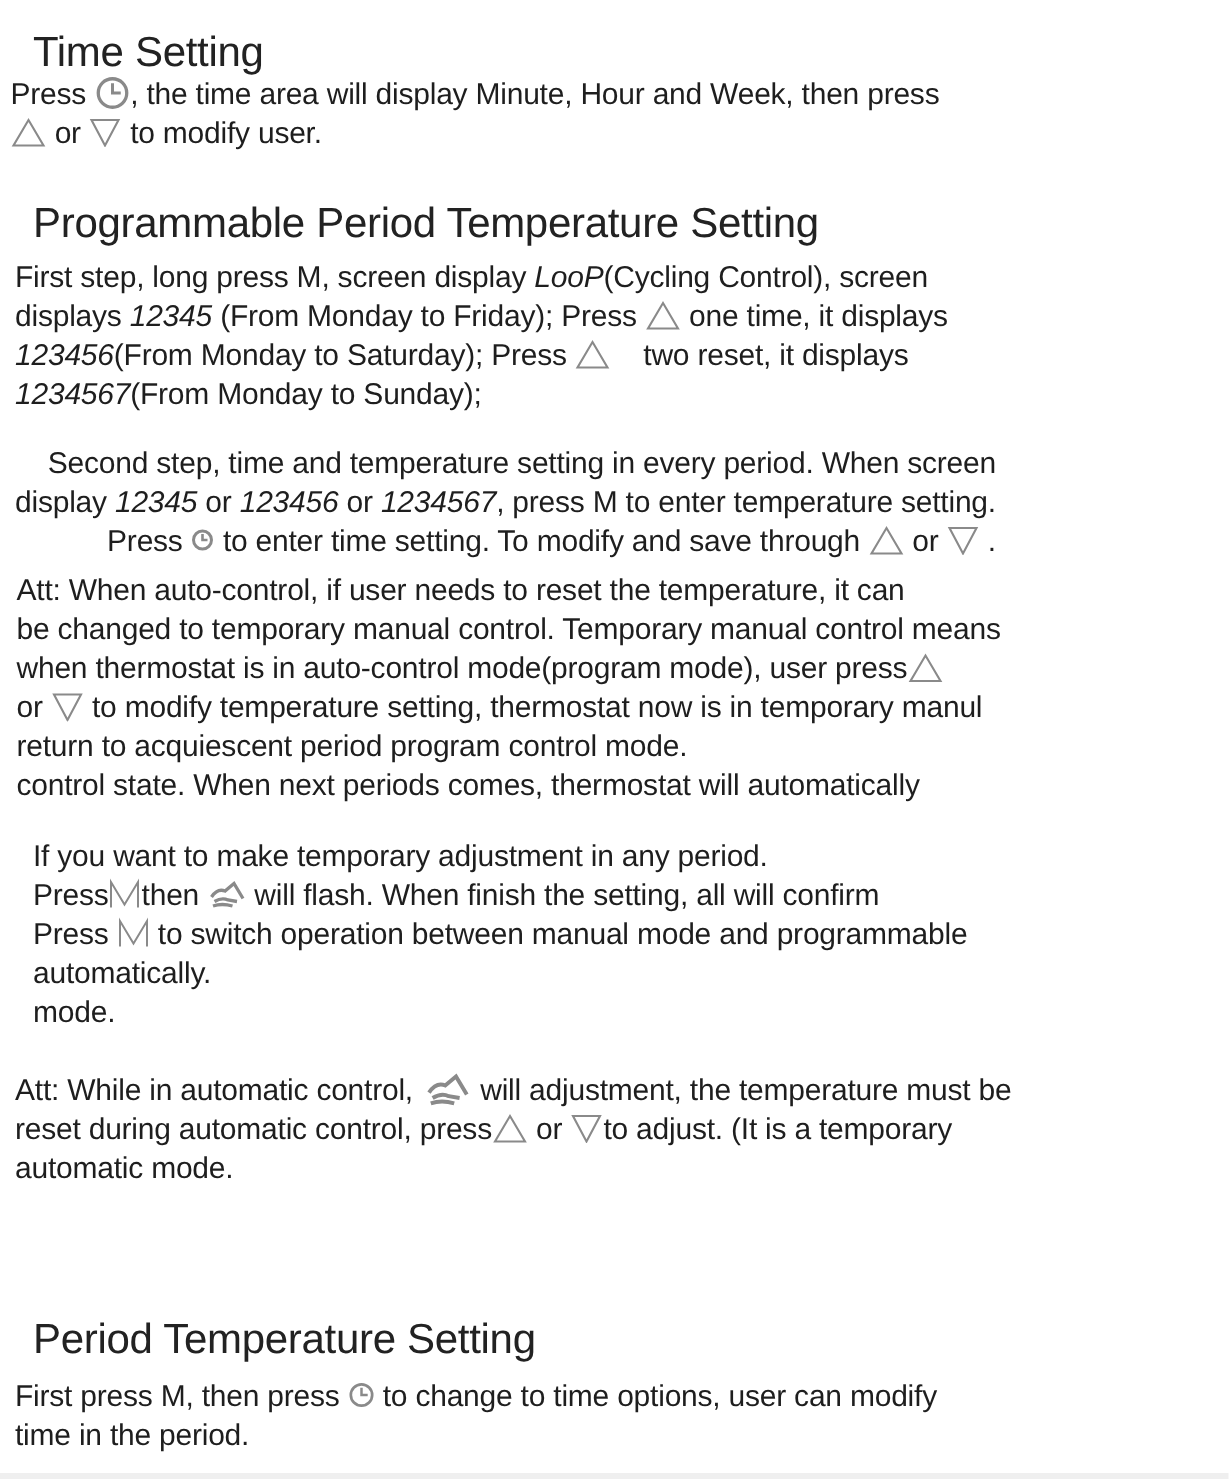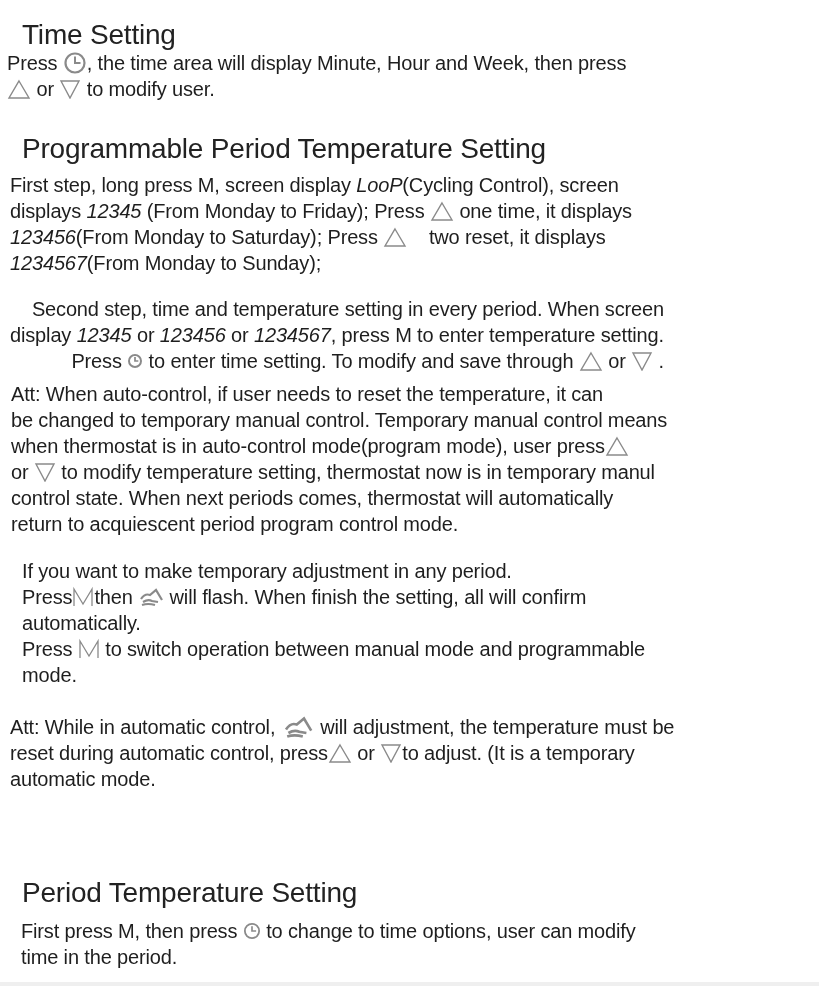--- a/index.html
+++ b/index.html
@@ -89,60 +89,60 @@
     <span class="line">Att: When auto-control, if user needs to reset the temperature, it can</span>
     <span class="line">be changed to temporary manual control. Temporary manual control means</span>
     <span class="line"><span>when thermostat is in auto-control mode(program mode), user press</span><span class="ic tri"><svg width="24" height="20" viewBox="0 0 24 20">
             <path d="M12 2 L22 19 L2 19 Z" fill="none" stroke="#8a8a8a" stroke-width="1.4"></path>
           </svg></span></span>
     <span class="line"><span>or</span>
       <span class="ic tri"><svg width="22" height="20" viewBox="0 0 22 20">
             <path d="M2 2 L20 2 L11 19 Z" fill="none" stroke="#8a8a8a" stroke-width="1.4"></path>
           </svg></span>
       <span>to modify temperature setting, thermostat now is in temporary manul</span></span>
+    <span class="line">return to acquiescent period program control mode.</span>
     <span class="line">control state. When next periods comes, thermostat will automatically</span>
-    <span class="line">return to acquiescent period program control mode.</span>
   </div>
 
   <div class="para" style="left:22px; top:558px;">
     <span class="line">If you want to make temporary adjustment in any period.</span>
     <span class="line"><span>Press</span><span class="ic m"><svg width="22" height="22" viewBox="0 0 22 22">
             <path d="M2 20V3L11 18L20 3V20" fill="none" stroke="#8a8a8a" stroke-width="1.3"></path>
           </svg></span><span>then</span>
       <span class="ic hand"><svg width="26" height="20" viewBox="0 0 26 20">
             <path d="M3 12 Q7 6 12 8 L18 3 L24 13 M5 15 Q10 12 14 14 L20 15 M4 18 Q10 16 17 18" fill="none" stroke="#8a8a8a" stroke-width="2.2"></path>
           </svg></span>
       <span>will flash. When finish the setting, all will confirm</span></span>
-    <span class="line">automatically.</span>
     <span class="line"><span>Press</span>
       <span class="ic m"><svg width="22" height="22" viewBox="0 0 22 22">
             <path d="M2 20V3L11 18L20 3V20" fill="none" stroke="#8a8a8a" stroke-width="1.3"></path>
           </svg></span>
       <span>to switch operation between manual mode and programmable</span></span>
+    <span class="line">automatically.</span>
     <span class="line">mode.</span>
   </div>
 
   <div class="para" style="left:10px; top:714px;">
     <span class="line"><span>Att: While in automatic control,</span>
       <span class="ic hand"><svg width="34" height="24" viewBox="0 0 26 20">
             <path d="M3 12 Q7 6 12 8 L18 3 L24 13 M5 15 Q10 12 14 14 L20 15 M4 18 Q10 16 17 18" fill="none" stroke="#8a8a8a" stroke-width="2.2"></path>
           </svg></span>
       <span>will adjustment, the temperature must be</span></span>
     <span class="line"><span>reset during automatic control, press</span><span class="ic tri"><svg width="24" height="20" viewBox="0 0 24 20">
             <path d="M12 2 L22 19 L2 19 Z" fill="none" stroke="#8a8a8a" stroke-width="1.4"></path>
           </svg></span>
       <span>or</span>
       <span class="ic tri"><svg width="22" height="20" viewBox="0 0 22 20">
             <path d="M2 2 L20 2 L11 19 Z" fill="none" stroke="#8a8a8a" stroke-width="1.4"></path>
           </svg></span><span>to adjust. (It is a temporary</span></span>
     <span class="line">automatic mode.</span>
   </div>
 
   <h2 style="left:6px; top:861px;">Period Temperature Setting</h2>
-  <div class="para" style="left:10px; top:918px;margin-left:11px;">
+  <div class="para" style="left:10px; top:918px;">
     <span class="line"><span>First press M, then press</span>
       <span class="ic clock"><svg width="18" height="18" viewBox="0 0 24 24">
             <circle cx="12" cy="12" r="9.5" fill="none" stroke="#8a8a8a" stroke-width="2.4"></circle>
             <path d="M12 5.5V12h5.5" fill="none" stroke="#8a8a8a" stroke-width="2.2"></path>
           </svg></span>
       <span>to change to time options, user can modify</span></span>
     <span class="line">time in the period.</span>
   </div>
 </div>
 <div class="footer-strip"></div>

